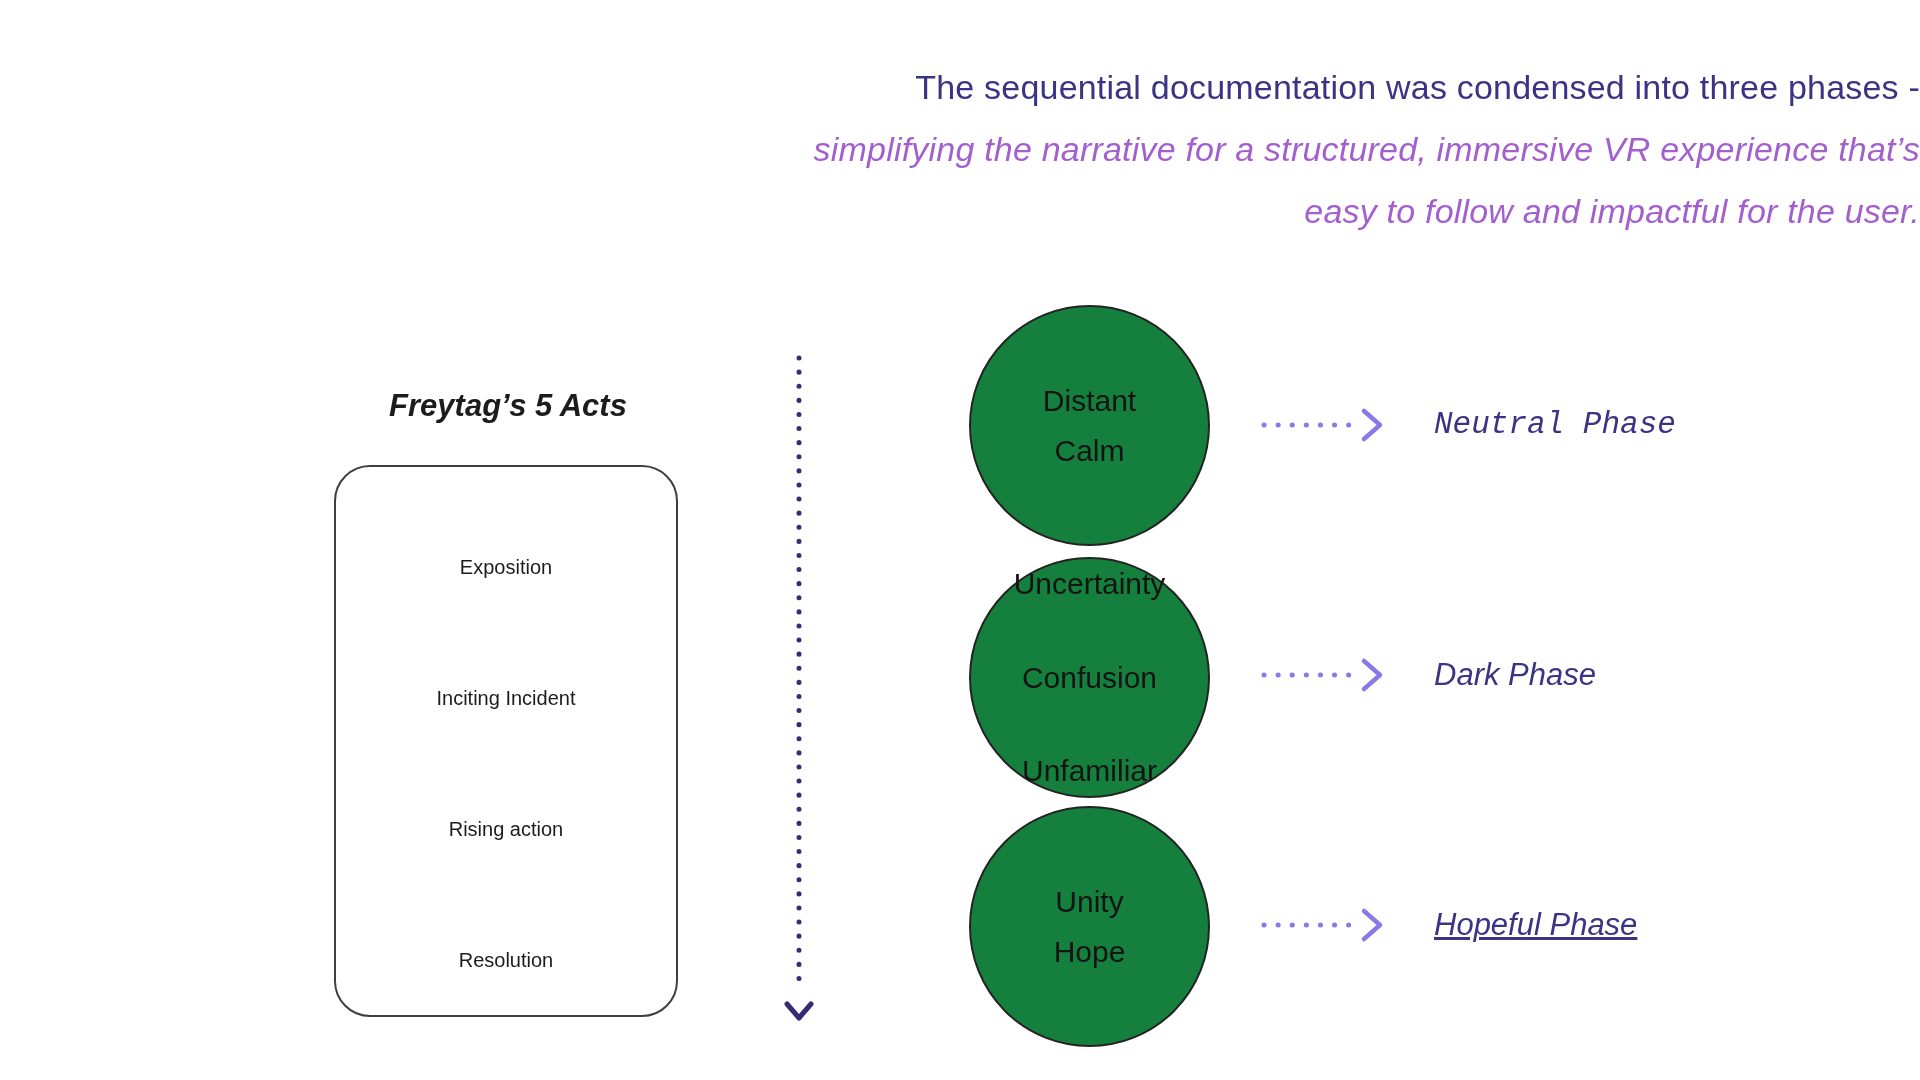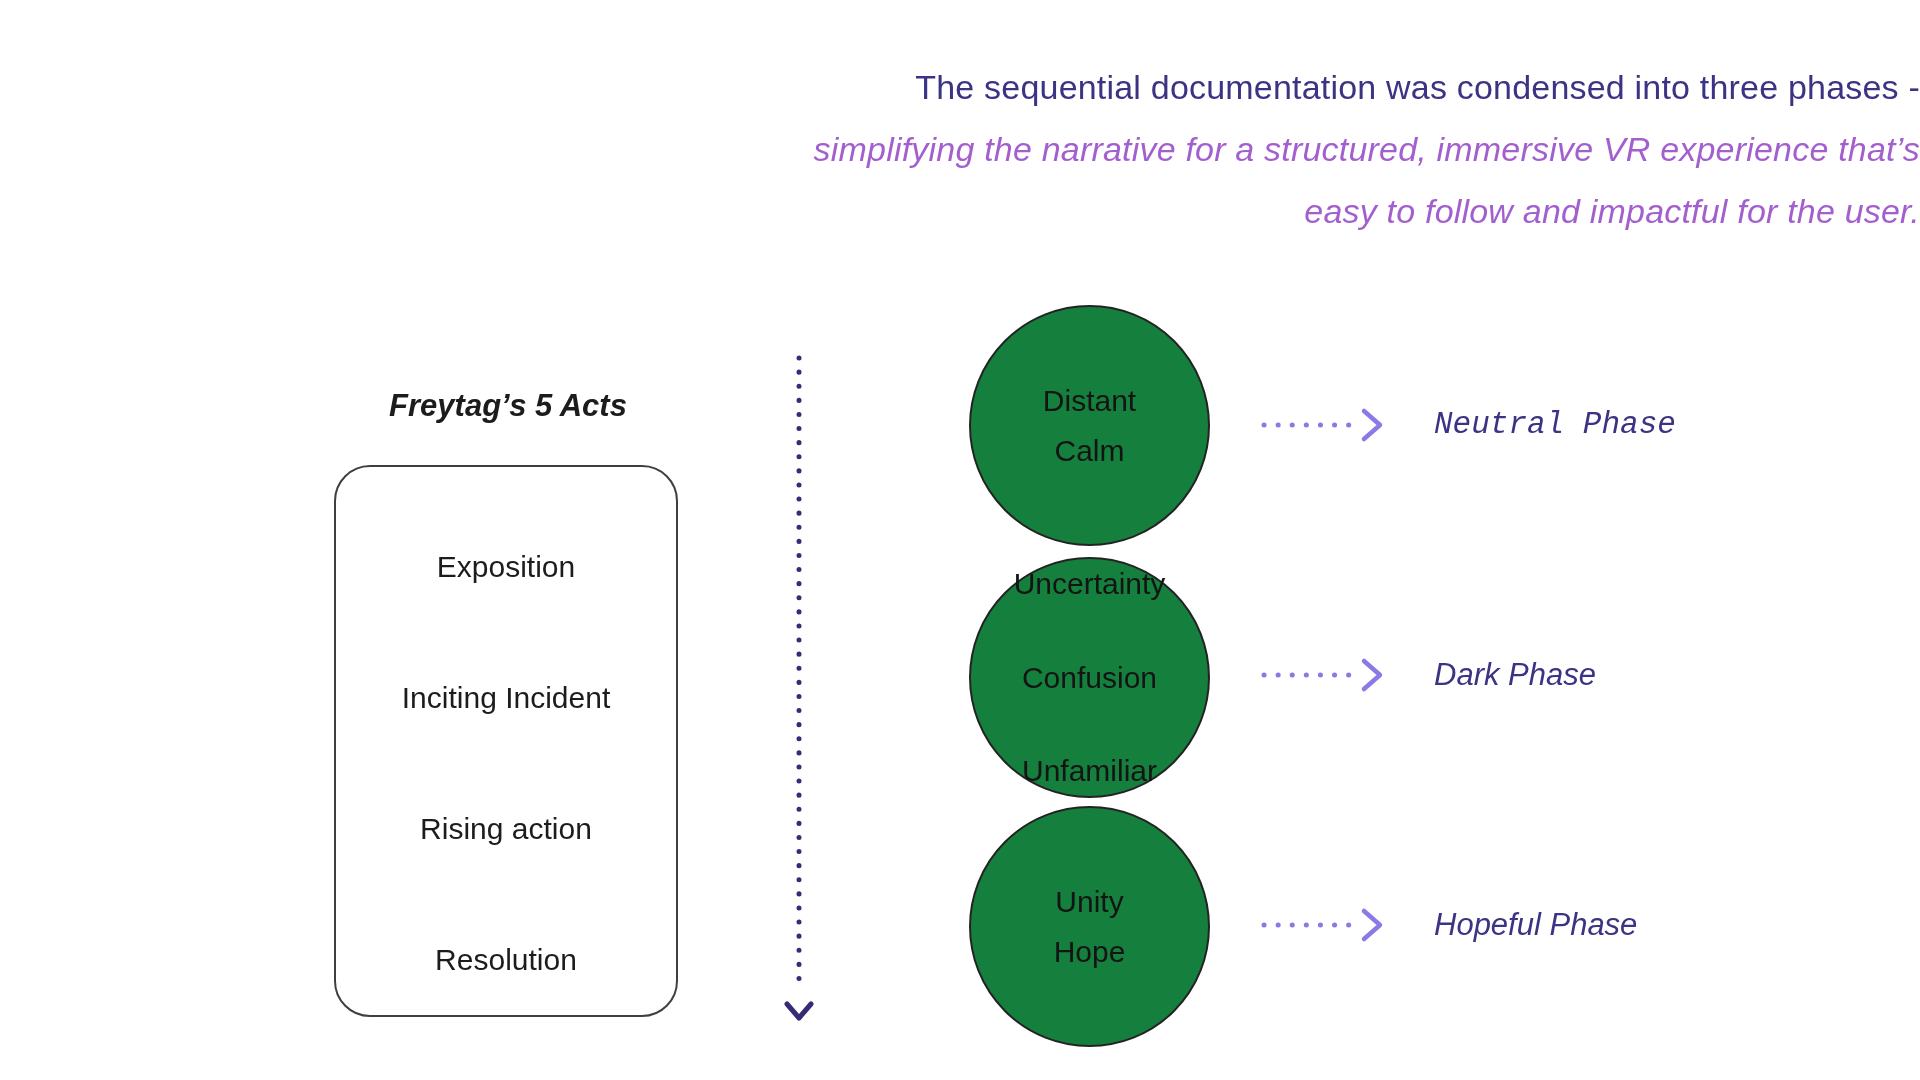--- a/index.html
+++ b/index.html
@@ -21,21 +21,21 @@
   .freytag-label {
     position: absolute; top: 388px; left: 308px; width: 400px;
     text-align: center; font-size: 31px; font-weight: 700; font-style: italic; color: #1c1c1c;
   }
   .acts-box {
     position: absolute; left: 334px; top: 465px; width: 340px; height: 524px;
     border: 2px solid #3f3f3f; border-radius: 36px;
     display: flex; flex-direction: column; justify-content: space-around;
     padding: 12px 0; background: #ffffff;
   }
-  .act { font-size: 30px; color: #1c1c1c; text-align: center; margin-top: 45px; }
+  .act { font-size: 20px; color: #1c1c1c; text-align: center; margin-top: 45px; }
 
   
   .timeline { position: absolute; left: 779px; top: 352px; color: #352c75; }
 
   
   .phase-circle {
     position: absolute; width: 237px; height: 237px;
     border: 2px solid #232323; border-radius: 50%;
     display: flex; flex-direction: column; align-items: center; justify-content: center;
     background: #15803d;
@@ -52,21 +52,21 @@
   .arrow-hopeful { left: 1258px; top: 905px; }
 
   
   .phase-label {
     position: absolute; left: 1434px;
     font-size: 31px; font-style: italic; font-weight: 500;
     color: #3b3383; line-height: 40px;
   }
   .label-neutral { top: 405px; font-family: Liberation Mono, monospace; }
   .label-dark    { top: 655px; }
-  .label-hopeful { top: 905px; }
+  .label-hopeful { top: 905px; text-decoration: underline; }
 </style>
 </head>
 <body>
 
 <div class="canvas">
 
   <header class="title-block">
     <div class="title-line primary">The sequential documentation was condensed into three phases -</div>
     <div class="title-line accent">simplifying the narrative for a structured, immersive VR experience that’s</div>
     <div class="title-line accent">easy to follow and impactful for the user.</div>

